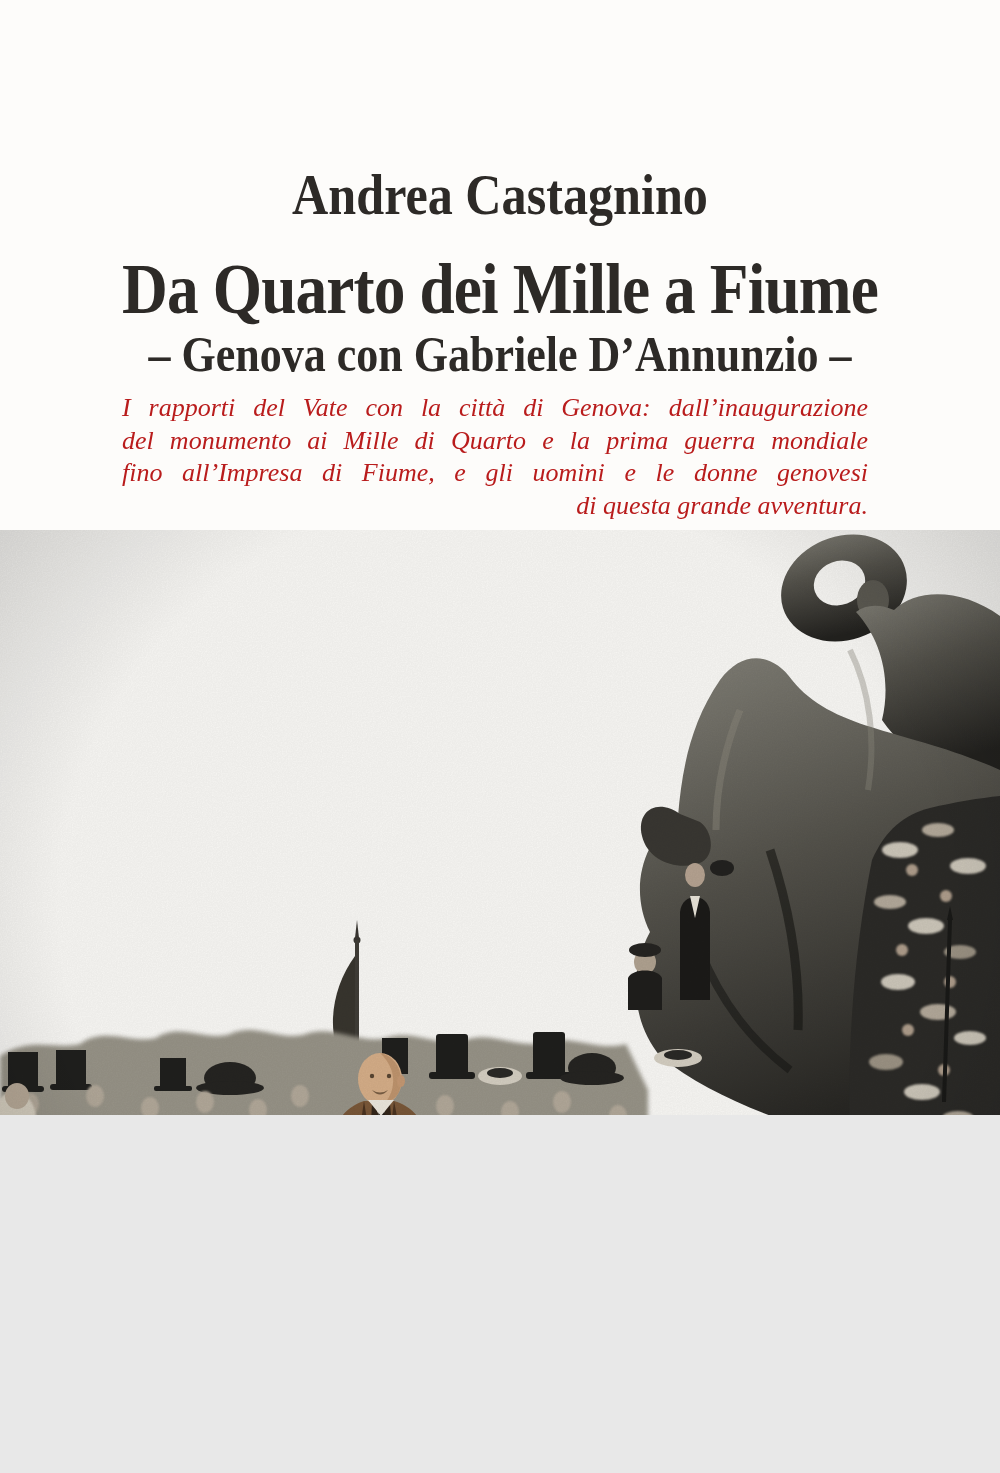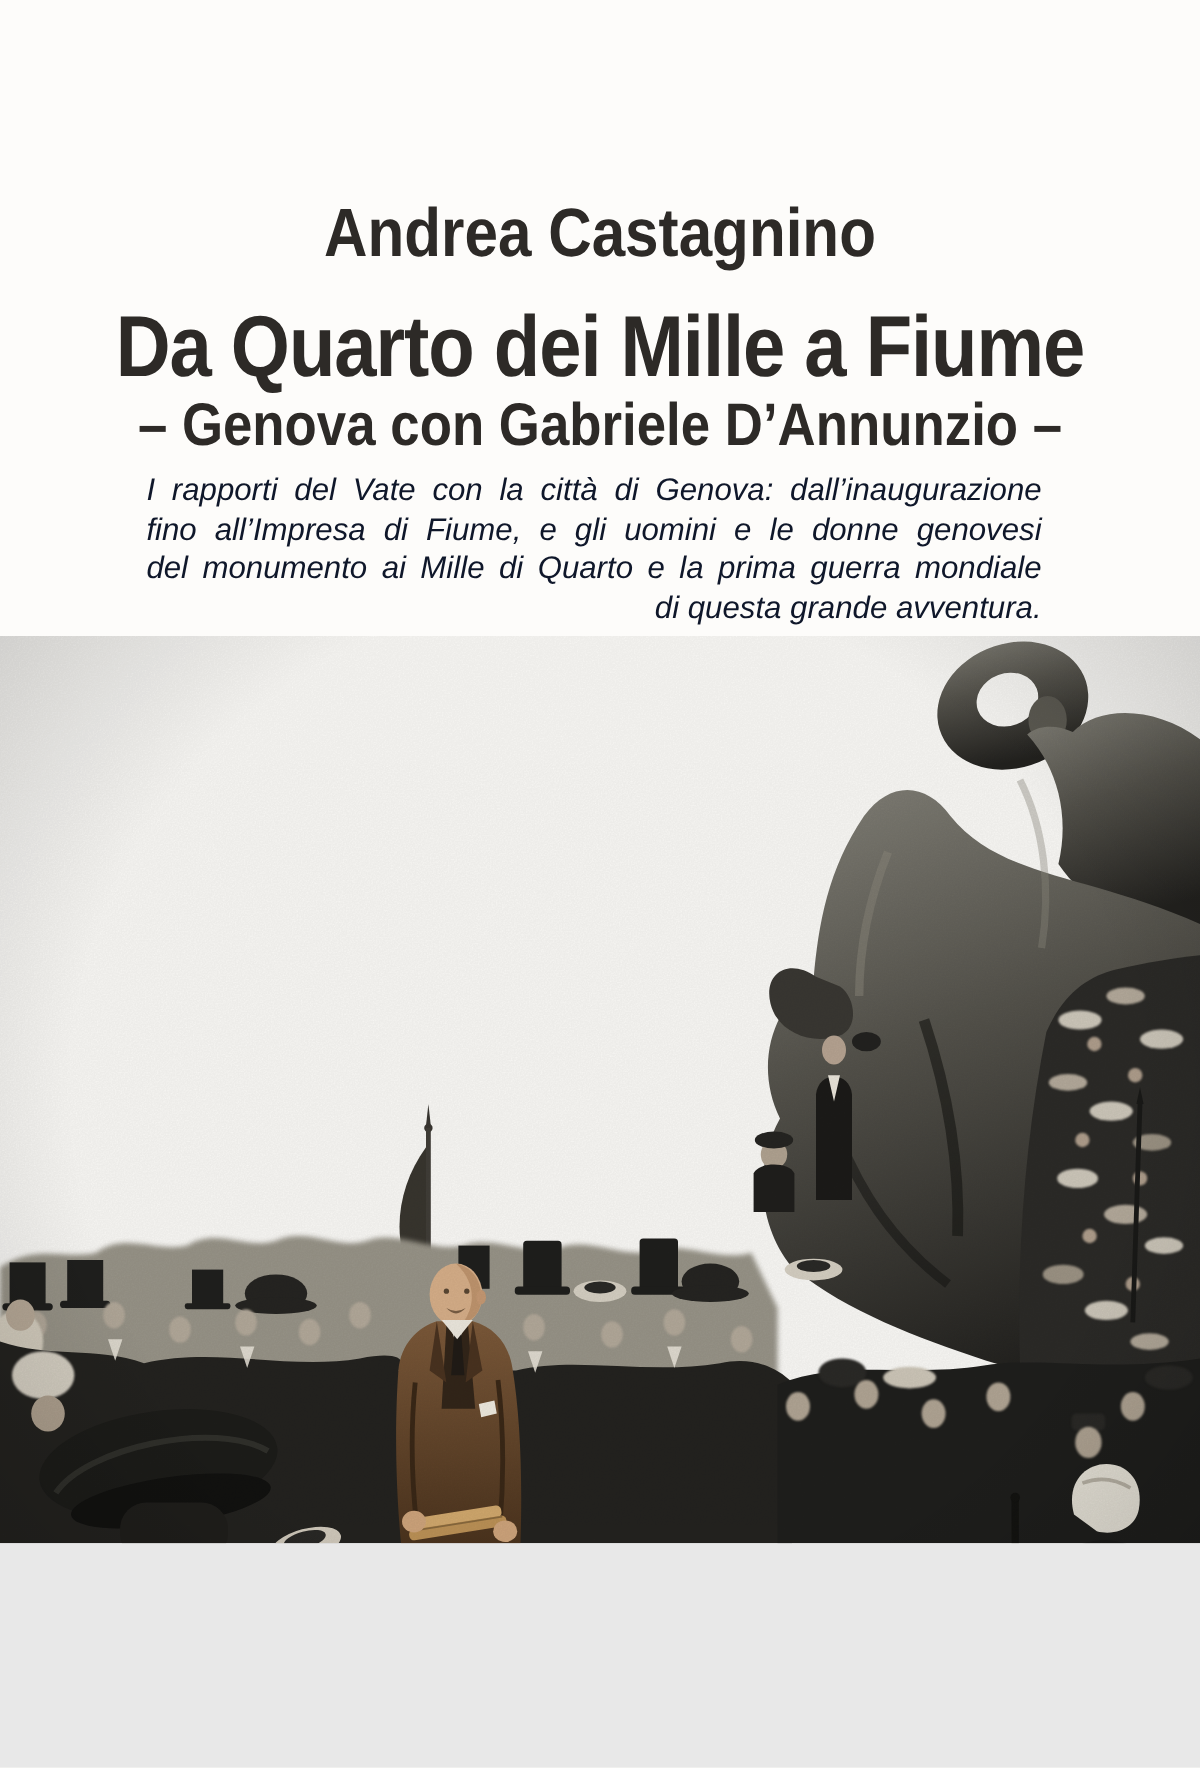--- a/index.html
+++ b/index.html
@@ -1,48 +1,48 @@
 <!DOCTYPE html>
 <html><head>
 <meta charset="utf-8">
 <style>
   html,body{margin:0;padding:0;background:#e8e8e8;}
   .page{
-    position:relative;width:1000px;height:1286px;margin:0 auto;
+    position:relative;width:1000px;height:1115px;margin:0 auto;
     background:#fdfcfa;overflow:hidden;
-    font-family:Liberation Sans, sans-serif;
+    font-family:Liberation Serif, serif;
   }
   
   .heading{position:absolute;left:0;width:1000px;text-align:center;
     color:#2d2a27;font-weight:bold;line-height:1.05;white-space:nowrap;}
   .author{top:118px;font-size:57px;transform:scaleX(.88);}
   .title{top:204px;font-size:72px;transform:scaleX(.88);letter-spacing:-1px;}
   .subtitle{top:278px;font-size:50px;transform:scaleX(.88);}
   .blurb{position:absolute;top:392px;left:122px;width:746px;
-    font-style:italic;font-size:26px;line-height:32.6px;color:#0f172a;}
+    font-style:italic;font-size:26px;line-height:32.6px;color:#b91c1c;}
   .blurb .jline{text-align:justify;text-align-last:justify;white-space:normal;}
   .blurb .lastline{text-align:right;}
   
   figure.photo{position:absolute;left:0;top:530px;width:1000px;height:943px;margin:0;}
   .soft{filter:blur(1.1px);}
   .softer{filter:blur(2.2px);}
 </style>
 </head>
 <body>
 
 <div class="page">
 
   <h2 class="heading author">Andrea Castagnino</h2>
   <h1 class="heading title">Da Quarto dei Mille a Fiume</h1>
   <h3 class="heading subtitle">– Genova con Gabriele D’Annunzio –</h3>
 
   <div class="blurb">
     <div class="jline">I rapporti del Vate con la città di Genova: dall’inaugurazione</div>
+    <div class="jline">del monumento ai Mille di Quarto e la prima guerra mondiale</div>
     <div class="jline">fino all’Impresa di Fiume, e gli uomini e le donne genovesi</div>
-    <div class="jline">del monumento ai Mille di Quarto e la prima guerra mondiale</div>
     <div class="lastline">di questa grande avventura.</div>
   </div>
 
   <figure class="photo" role="img" aria-label="Black-and-white photograph: a hand-coloured Gabriele D’Annunzio speaks to a dense crowd of men in hats beneath the bronze monument of the Mille at Quarto, Genoa; a dark umbrella and a flat-capped man fill the foreground">
   <svg width="1000" height="943" viewBox="0 0 1000 943" xmlns="http://www.w3.org/2000/svg">
     <defs>
       <linearGradient id="bronze" x1="0" y1="0" x2="0.25" y2="1">
         <stop offset="0" stop-color="#85837a"></stop>
             <stop offset="0.45" stop-color="#55534c"></stop>
         <stop offset="1" stop-color="#23221f"></stop>

